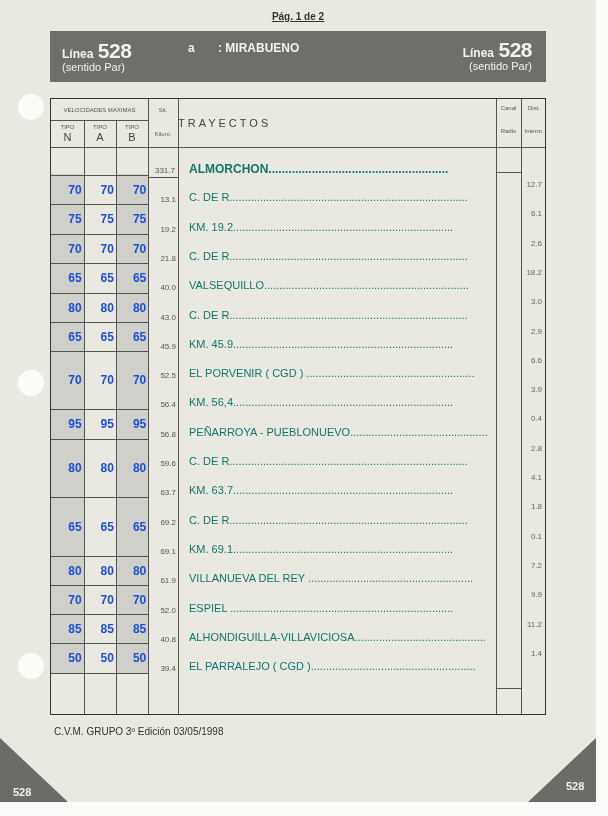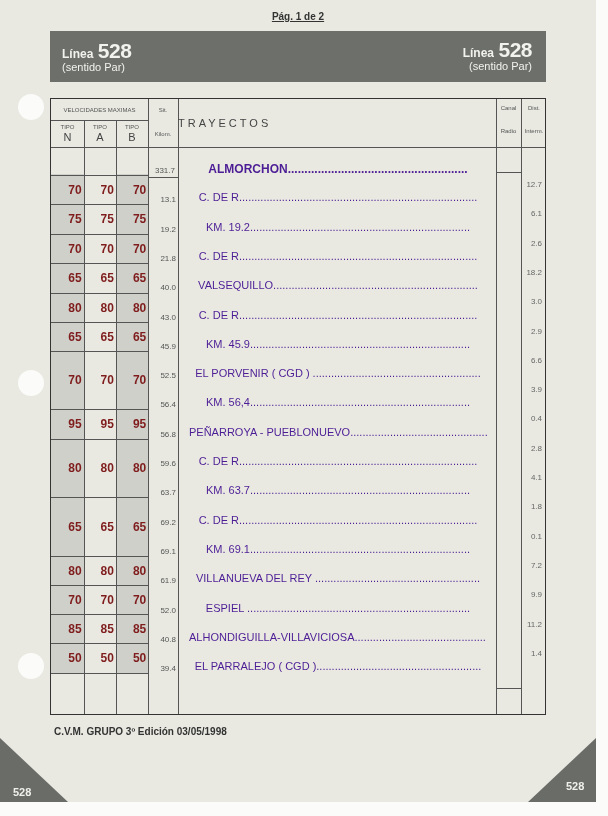--- a/index.html
+++ b/index.html
@@ -16,26 +16,26 @@
   .line-l .sub { margin-left: 0; }
   .route { position: absolute; left: 138px; top: 7px; font-size: 12px; font-weight: bold; line-height: 20px; }
   .route .k { display: inline-block; width: 30px; }
   .hole { position: absolute; left: 18px; width: 26px; height: 26px; border-radius: 50%; background: #fbfbf9; }
   .table { position: absolute; left: 50px; top: 98px; width: 496px; height: 617px; border: 1.5px solid #333; }
   .vline { position: absolute; top: 0; bottom: 0; border-left: 1px solid #555; }
   .hline { position: absolute; border-top: 1px solid #555; }
   .shade { position: absolute; background: #cfd0ca; }
   .hdr-small { position: absolute; font-size: 6px; color: #555; text-align: center; }
   .hdr-letter { position: absolute; font-size: 11px; color: #444; text-align: center; }
-  .speed { position: absolute; font-size: 12px; font-weight: bold; color: #7f1d1d; text-align: center; width: 48px; }
+  .speed { position: absolute; font-size: 12px; font-weight: bold; color: #1d4ed8; text-align: center; width: 48px; }
   .km { position: absolute; font-size: 8px; color: #555; text-align: right; width: 26px; }
-  .tray { position: absolute; left: 138px; width: 298px; font-size: 11px; color: #4c1d95; white-space: nowrap; overflow: hidden; text-align: center; }
+  .tray { position: absolute; left: 138px; width: 298px; font-size: 11px; color: #0f766e; white-space: nowrap; overflow: hidden; }
   .tray.bold { font-weight: bold; font-size: 12px; }
   .dist { position: absolute; font-size: 8px; color: #666; text-align: right; width: 20px; }
-  .footer-text { position: absolute; left: 54px; top: 726px; font-size: 10px; font-weight: bold; color: #333; }
+  .footer-text { position: absolute; left: 54px; top: 726px; font-size: 10px; font-weight: normal; color: #333; }
   .corner-l { position: absolute; left: 0; top: 738px; width: 0; height: 0; border-left: 68px solid #6a6c68; border-top: 64px solid transparent; }
   .corner-r { position: absolute; left: 528px; top: 738px; width: 0; height: 0; border-right: 68px solid #6a6c68; border-top: 64px solid transparent; }
   .corner-num { position: absolute; font-size: 11px; font-weight: bold; color: #f0f0ec; }
 </style>
 </head>
 <body>
 
 <div class="paper">
   <div class="page-num">Pág. 1 de 2</div>
 
@@ -43,20 +43,21 @@
   <div class="hole" style="top:370px"></div>
   <div class="hole" style="top:653px"></div>
 
   <div class="banner">
     <div class="line-l">
       <span class="lbl">Línea</span>
       <span class="big">528</span>
       <span class="sub">(sentido Par)</span>
     </div>
     <div class="route">
+      <div><span class="k">a</span><span>: MIRABUENO</span></div>
     </div>
     <div class="line-r">
       <span class="lbl">Línea</span>
       <span class="big">528</span>
       <span class="sub">(sentido Par)</span>
     </div>
   </div>
 
   <div class="table" id="tbl">
 

